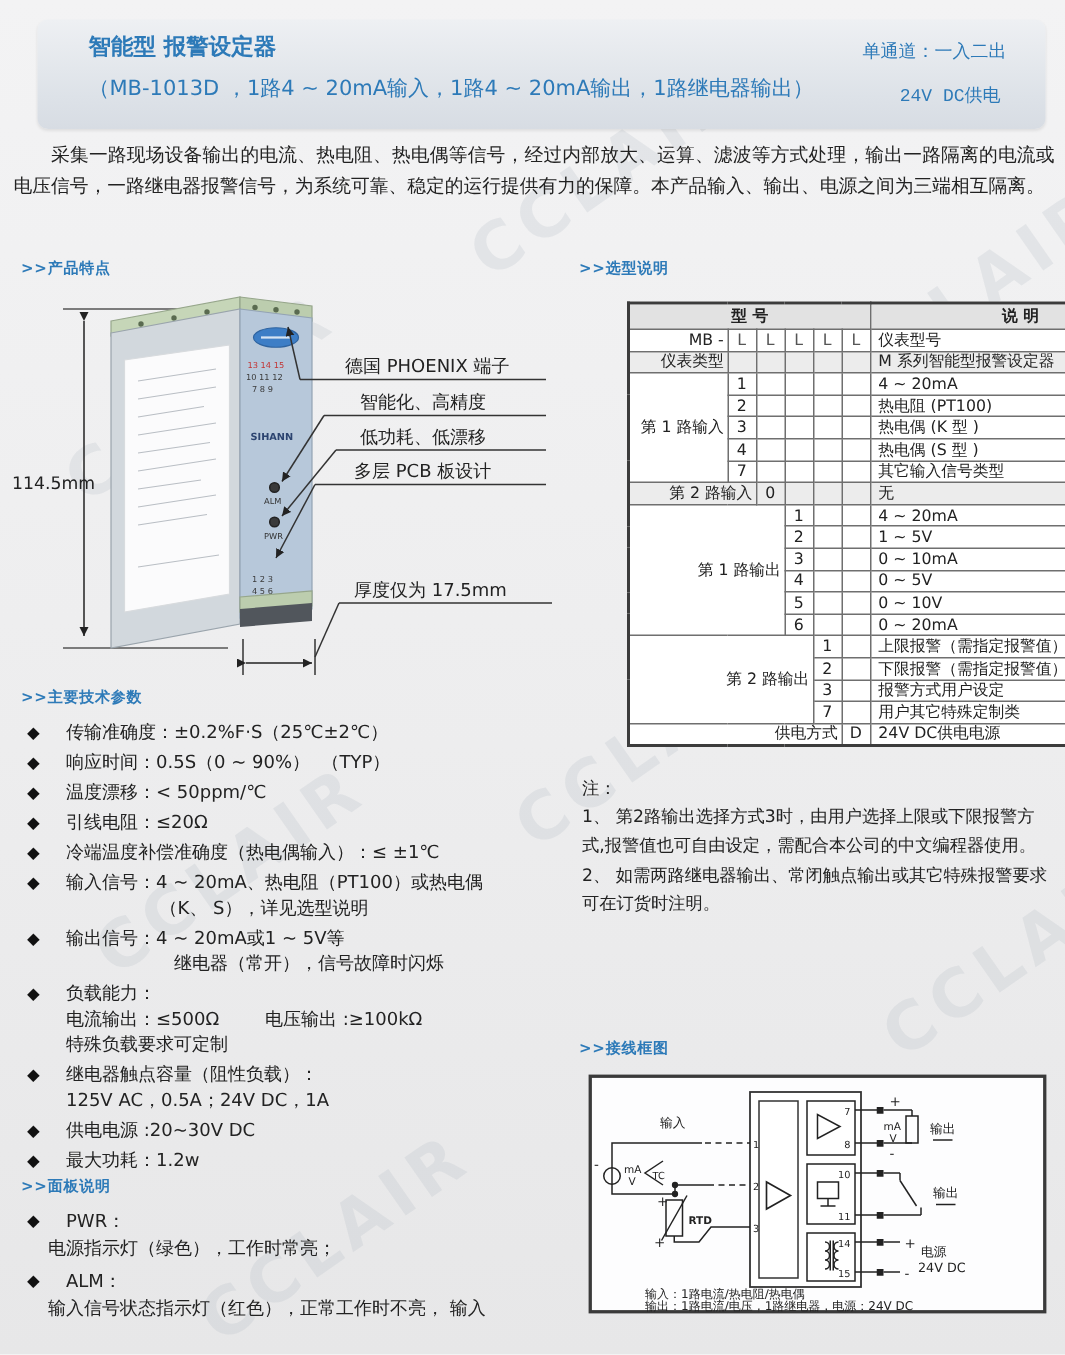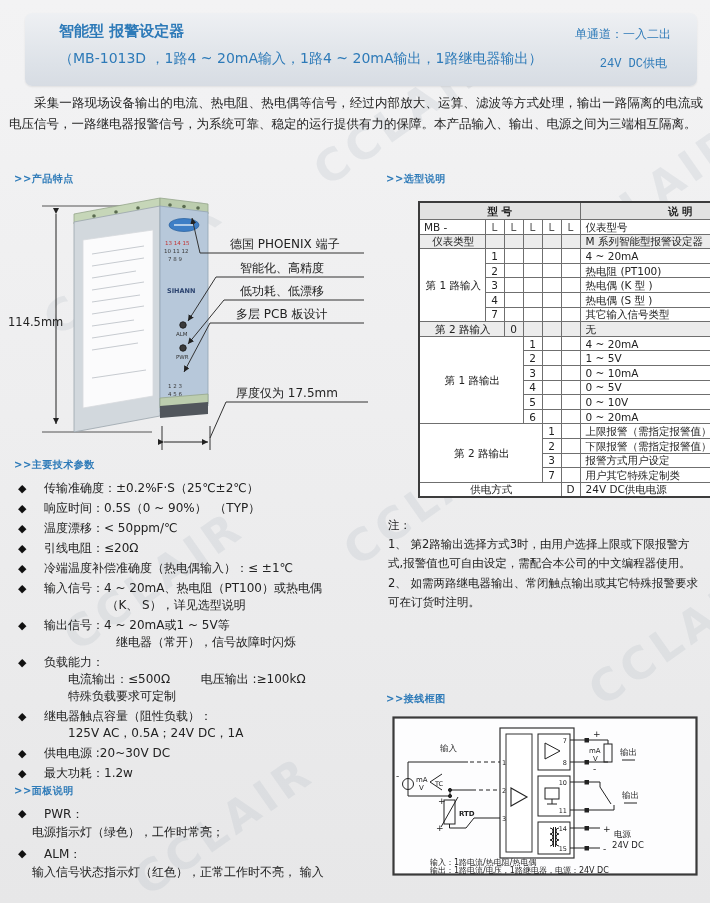--- a/index.html
+++ b/index.html
@@ -27,34 +27,34 @@
   .left-col{left:12px;top:172px;width:372px;height:731px;}
   .right-col{left:386px;top:172px;width:318px;height:731px;}
   .abs{position:absolute;}
 
   
   table.sel{border-collapse:collapse;width:364px;background:#fff;border:2px solid #3c3c3c;
             font-size:10.5px;color:#222;table-layout:fixed;margin-left:26px;}
   table.sel th,table.sel td{border:1px solid #6f6f6f;padding:0 2px;height:13.6px;line-height:12px;
             overflow:hidden;white-space:nowrap;}
   table.sel th{background:#e2e2e2;font-weight:bold;text-align:center;height:16px;}
-  table.sel td.lbl{text-align:center;padding-left:4px;background:#fff;}
+  table.sel td.lbl{text-align:right;padding-left:4px;background:#fff;}
   table.sel td.code{text-align:center;}
   table.sel td.desc{text-align:left;padding-left:5px;}
   table.sel tr.shade td{background:#ececec;}
   table.sel td.c{text-align:center;}
 
   .notes{font-size:11.5px;line-height:19px;color:#222;}
   .notes .nt{margin-bottom:1px;}
 
   
   .spec-item{position:relative;margin-bottom:3px;font-size:12px;line-height:17px;color:#222;}
   .spec-item .bullet{position:absolute;left:6px;top:0;font-size:11px;color:#111;}
   .spec-item .spec-text{margin-left:32px;white-space:pre-wrap;}
-  .spec-item .cont{white-space:pre-wrap;margin-left:24px;}
+  .spec-item .cont{white-space:pre-wrap;}
   .panel-item{position:relative;margin-bottom:4px;font-size:12px;line-height:18px;color:#222;}
   .panel-item .bullet{position:absolute;left:6px;top:0;font-size:11px;color:#111;}
   .panel-item .ptitle{margin-left:32px;}
   .panel-item .pline{margin-left:20px;}
 
   svg text{font-family:"DejaVu Sans","Liberation Sans",sans-serif;}
 </style>
 </head>
 <body>
 
@@ -230,21 +230,21 @@
           <col style="width:19px">
           <col style="width:19px">
           <col>
       </colgroup>
       <tbody>
           <tr>
             <th colspan="6">型 号</th>
             <th>说 明</th>
           </tr>
           <tr>
-            <td class="lbl c" style="text-align:left">MB -</td>
+            <td class="lbl c" style="text-align:right">MB -</td>
             <td class="code" style="color:#555">L</td>
             <td class="code" style="color:#555">L</td>
             <td class="code" style="color:#555">L</td>
             <td class="code" style="color:#555">L</td>
             <td class="code" style="color:#555">L</td>
             <td class="desc">仪表型号</td>
           </tr>
           <tr class="shade">
             <td class="lbl">仪表类型</td>
             <td class="code"></td>

